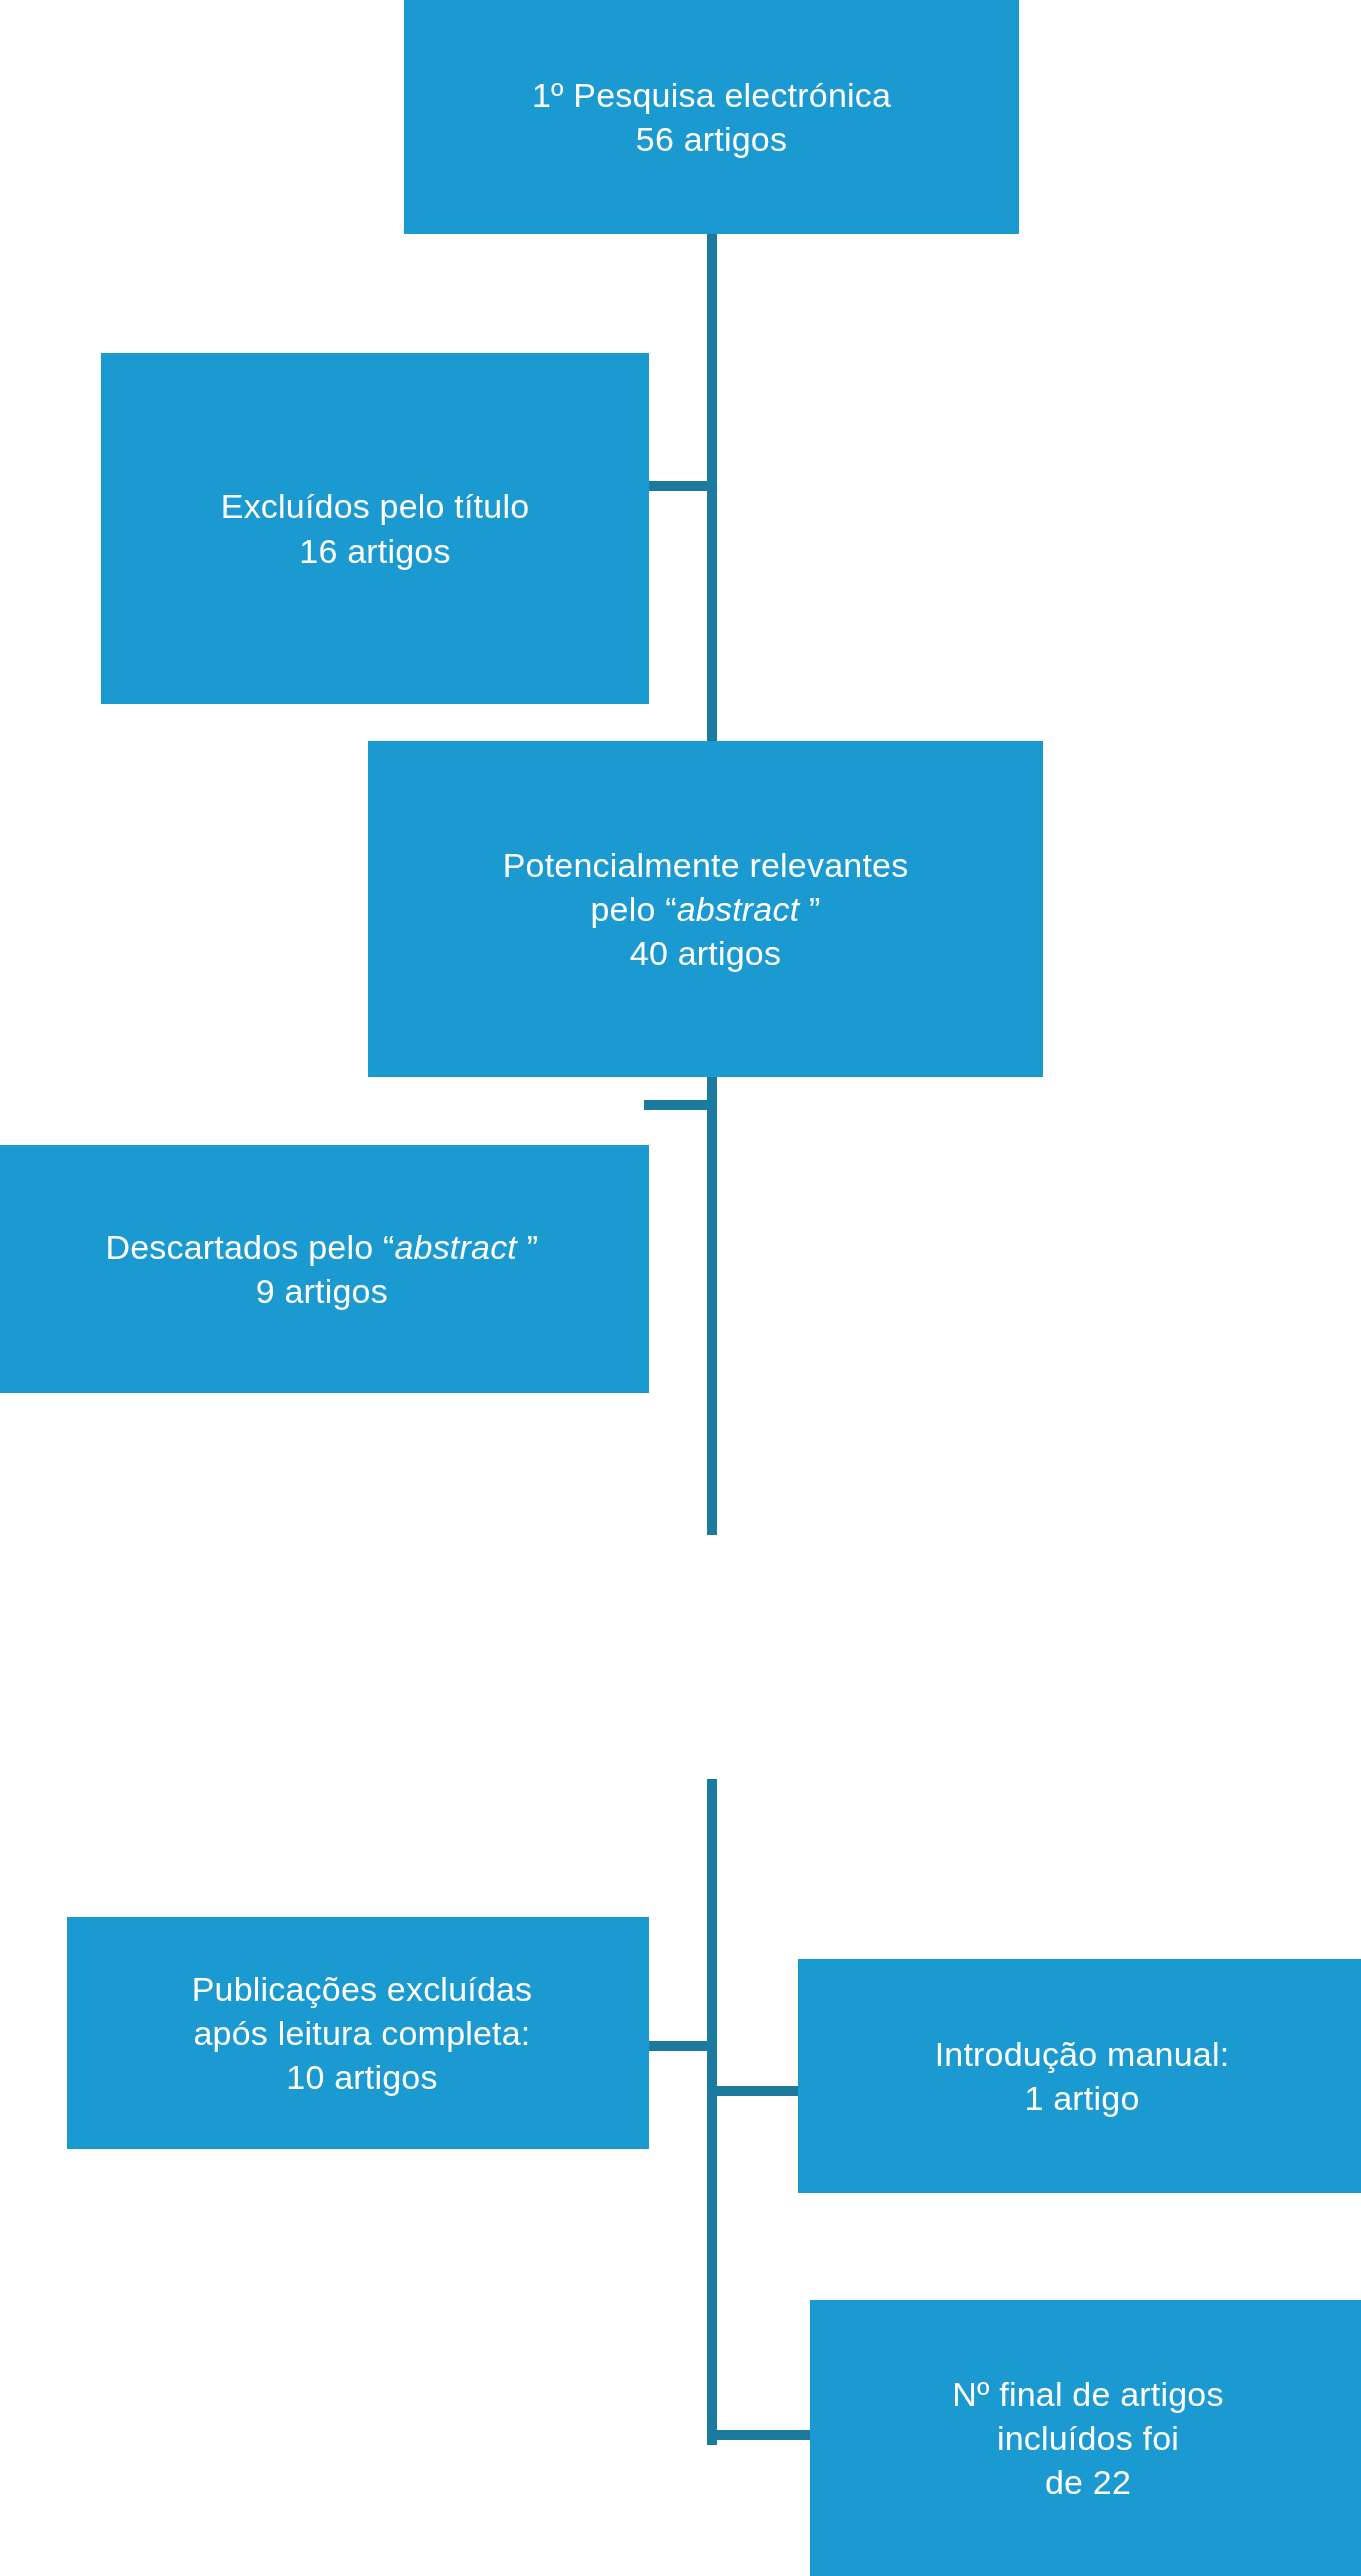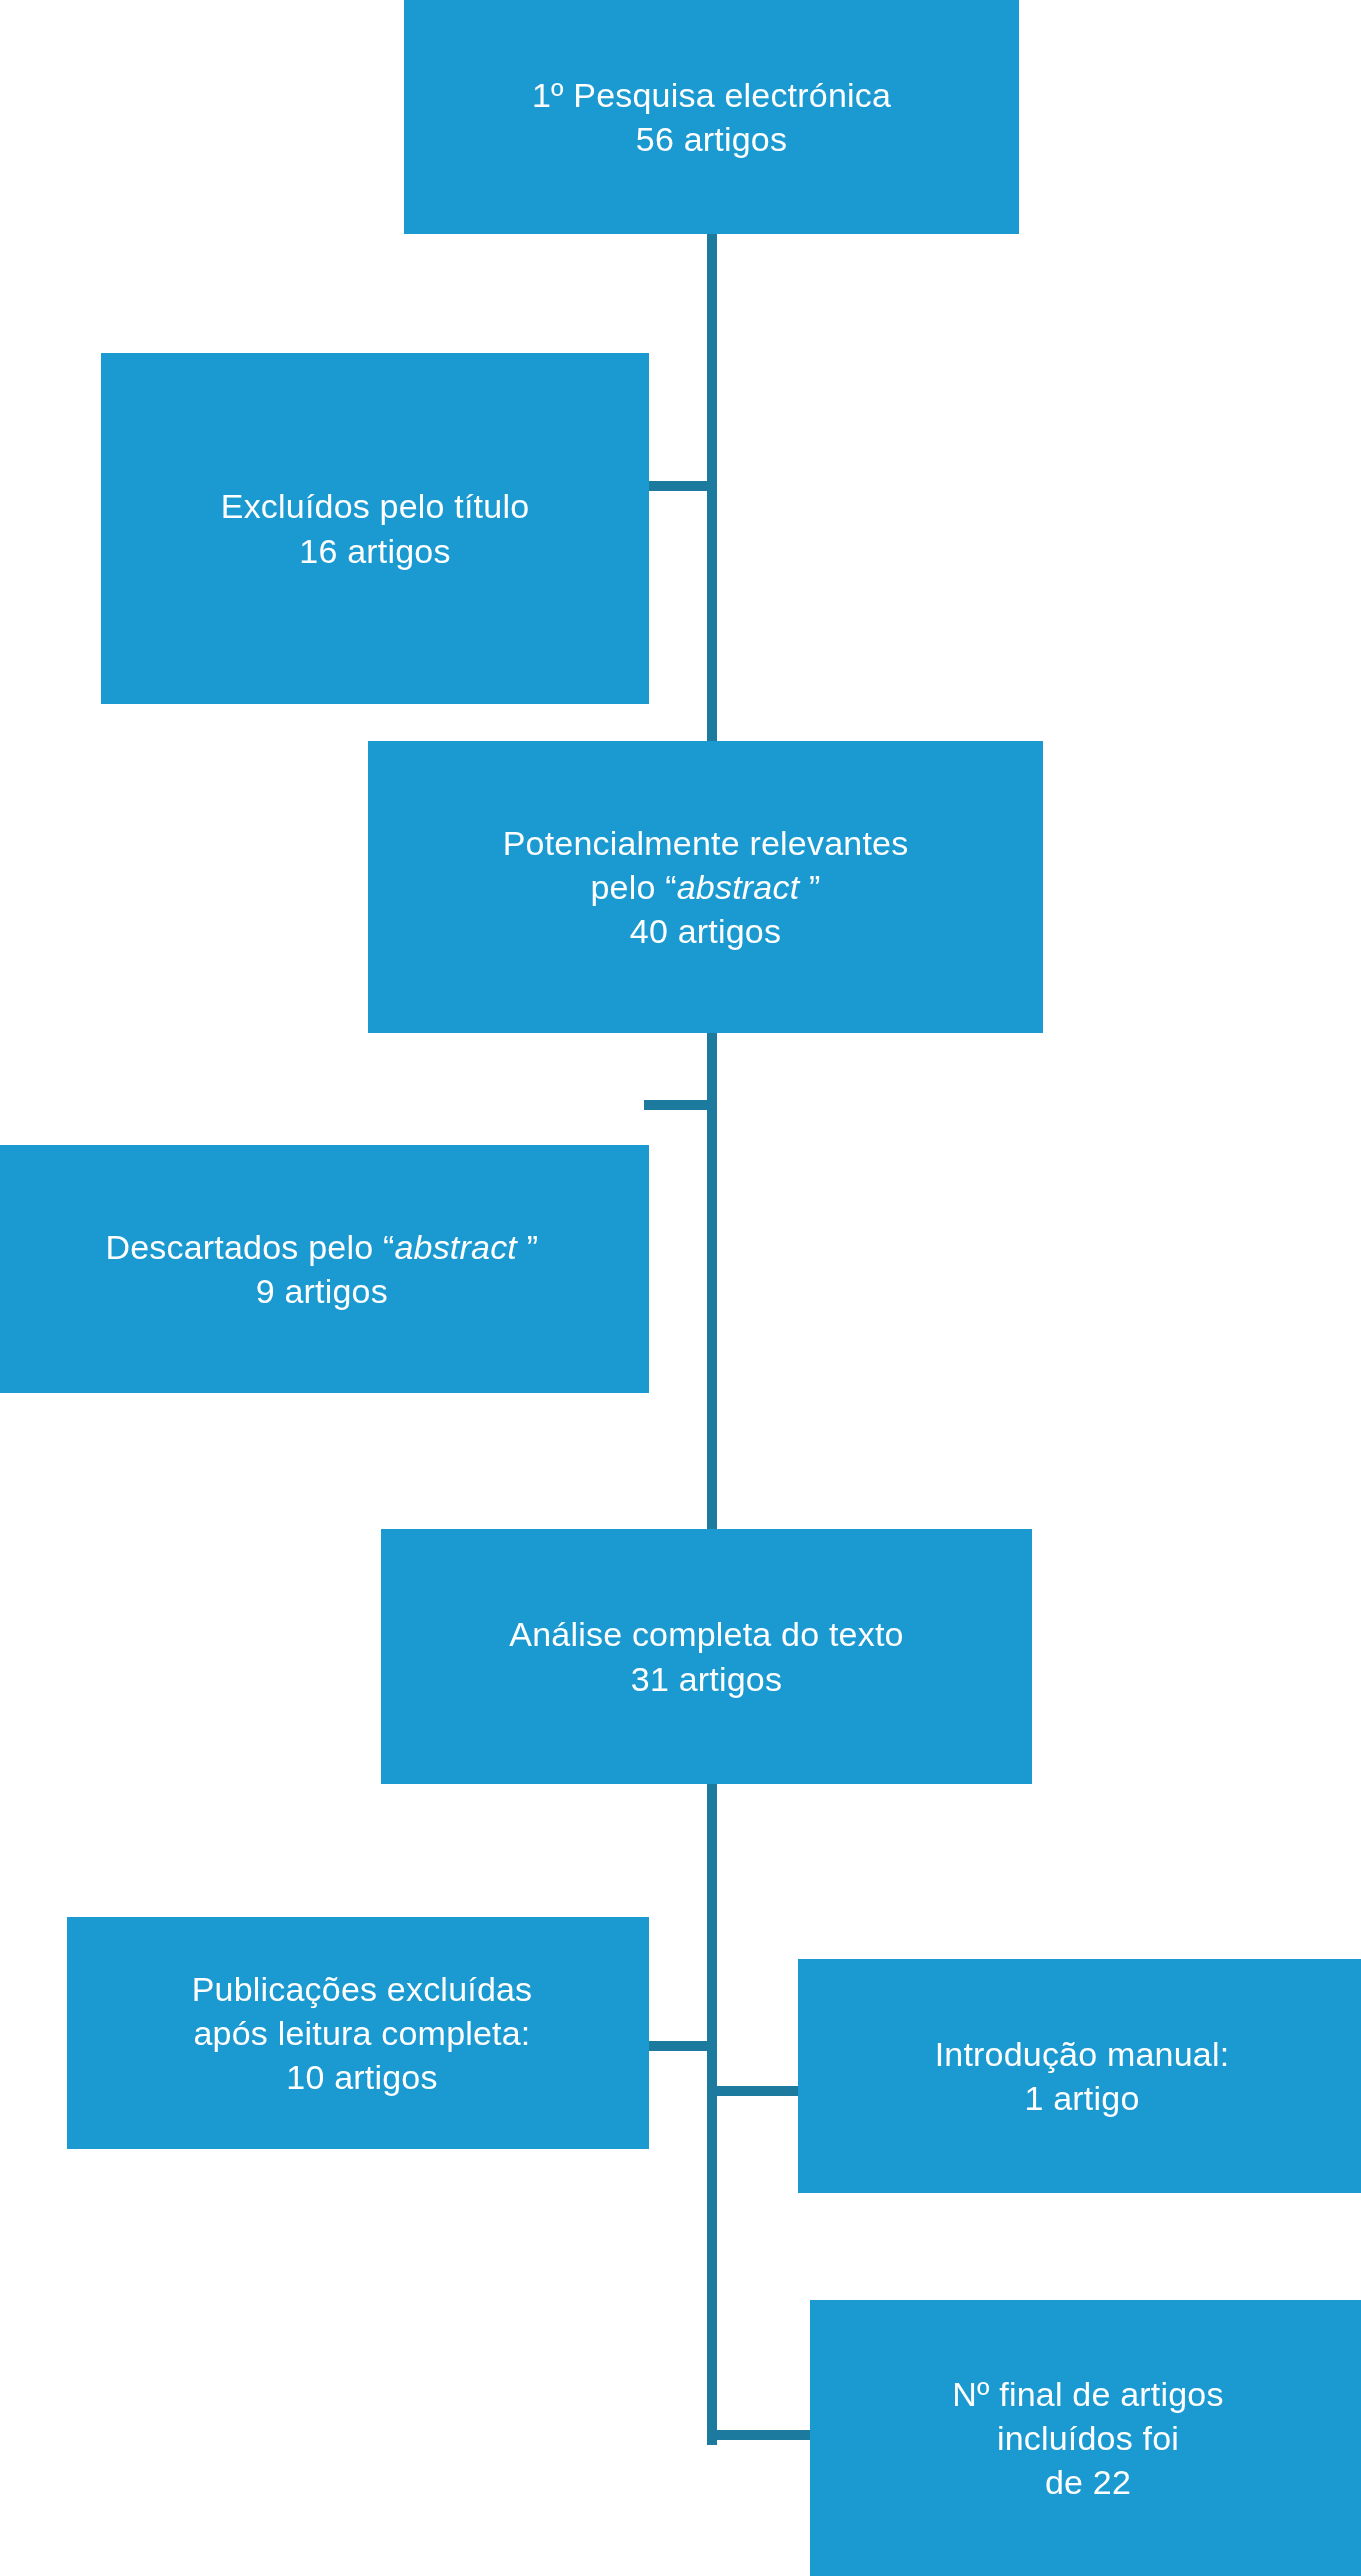--- a/index.html
+++ b/index.html
@@ -46,21 +46,21 @@
   .conn {
     position: absolute;
     background: #1B7A9E;
   }
   .conn.v { width: 10.3px; }
   .conn.h { height: 10.3px; }
 
   
   #node-search      { left: 404px;  top: 0px;    width: 615px; height: 234px; }
   #node-excl-title  { left: 101px;  top: 353px;  width: 548px; height: 351px; }
-  #node-abstract    { left: 368px;  top: 741px;  width: 675px; height: 292px; }
+  #node-abstract    { left: 368px;  top: 741px;  width: 675px; height: 336px; }
   #node-disc-abs    { left: -5.2px;   top: 1145px; width: 654px; height: 248px; }
   #node-fulltext    { left: 381px;  top: 1529px; width: 651px; height: 255px; }
   #node-excl-full   { left: 67px;   top: 1917px; width: 582px; height: 232px; padding-left: 20px; }
   #node-manual      { left: 798px;  top: 1959px; width: 568px; height: 234px; }
   #node-final       { left: 810px;  top: 2300px; width: 556px; height: 276px; }
 
   
   #conn-spine-1     { left: 707px;  top: 229px;  height: 129px; }
   #conn-spine-2     { left: 707px;  top: 353px;  height: 396px; }
   #conn-branch-1    { left: 644px;  top: 481px;  width: 68px; }
@@ -100,24 +100,20 @@
     <span class="line">Potencialmente relevantes</span>
     <span class="line"><span>pelo “</span><em>abstract</em><span> ”</span></span>
     <span class="line">40 artigos</span>
   </div>
 
   <div class="node" id="node-disc-abs">
     <span class="line"><span>Descartados pelo “</span><em>abstract</em><span> ”</span></span>
     <span class="line">9 artigos</span>
   </div>
 
-  <div class="node" id="node-fulltext">
-    <span class="line">Análise completa do texto</span>
-    <span class="line">31 artigos</span>
-  </div>
 
   <div class="node" id="node-excl-full">
     <span class="line">Publicações excluídas</span>
     <span class="line">após leitura completa:</span>
     <span class="line">10 artigos</span>
   </div>
 
   <div class="node" id="node-manual">
     <span class="line">Introdução manual:</span>
     <span class="line">1 artigo</span>

